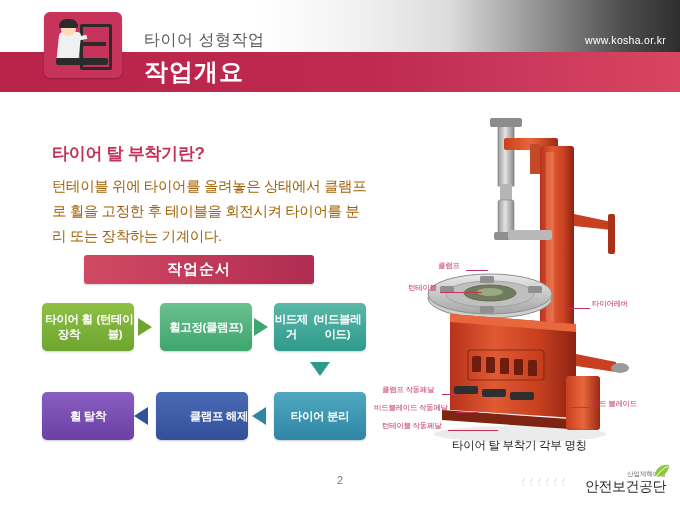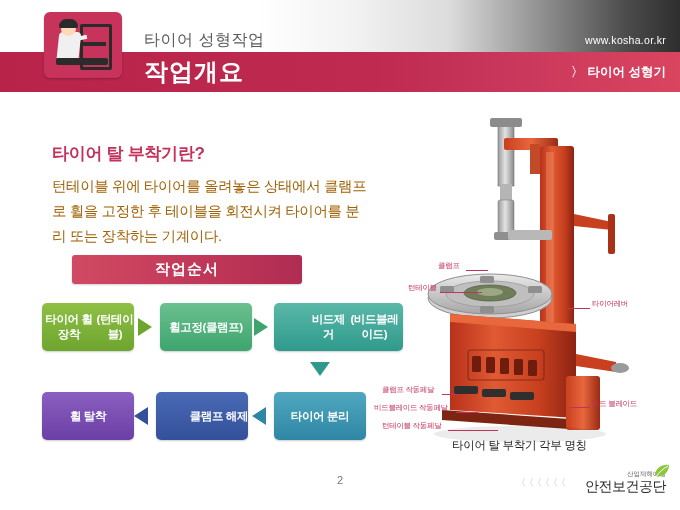--- a/index.html
+++ b/index.html
@@ -34,34 +34,34 @@
   .machine{position:absolute;left:36px;top:12px;width:26px;height:40px;border:3px solid #2b2b2b;border-radius:2px;background:transparent;}
   .machine-bar{position:absolute;left:36px;top:30px;width:26px;height:4px;background:#2b2b2b;}
   .base{position:absolute;left:12px;top:46px;width:52px;height:7px;background:#2b2b2b;border-radius:2px;}
   .arm{position:absolute;left:31px;top:24px;width:12px;height:4px;background:#f0f0f0;transform:rotate(-12deg);}
 
   
   .lead-title{position:absolute;left:52px;top:142px;font-size:17px;font-weight:bold;color:#c2325a;letter-spacing:-0.3px;}
   .lead-body{position:absolute;left:52px;top:174px;width:320px;font-size:14.5px;color:#a16207;line-height:25px;letter-spacing:-0.4px;}
 
   
-  .order-banner{position:absolute;left:72px;top:255px;width:230px;height:29px;
+  .order-banner{position:absolute;left:84px;top:255px;width:230px;height:29px;
                 background:linear-gradient(to right,#d14a63 0%,#c23a5a 50%,#b02c52 100%);
                 border-radius:3px;display:flex;align-items:center;justify-content:center;
                 box-shadow:0 1px 2px rgba(0,0,0,.18);font-family:Liberation Serif, serif;}
   .order-banner span{color:#fff;font-size:15px;font-weight:bold;letter-spacing:1px;}
 
   
   .flow-box{position:absolute;width:92px;height:48px;border-radius:5px;
             display:flex;align-items:center;justify-content:center;
             color:#fff;font-size:11.5px;font-weight:bold;line-height:15px;text-align:center;
             box-shadow:0 1px 2px rgba(0,0,0,.2);letter-spacing:-0.4px;}
   .fb1{left:42px;top:303px;background:linear-gradient(to bottom,#8ec045,#6ea52f);}
   .fb2{left:160px;top:303px;background:linear-gradient(to bottom,#6bc08f,#3da56d);}
-  .fb3{left:274px;top:303px;background:linear-gradient(to bottom,#5ab8a8,#2f9a8c);padding-left:37px;}
+  .fb3{left:274px;top:303px;background:linear-gradient(to bottom,#5ab8a8,#2f9a8c);}
   .fb4{left:274px;top:392px;background:linear-gradient(to bottom,#4fa8bf,#2f86a5);}
   .fb5{left:156px;top:392px;background:linear-gradient(to bottom,#4a6ab5,#33509a);justify-content:flex-end;}
   .fb6{left:42px;top:392px;background:linear-gradient(to bottom,#8a5fc0,#6b3fa5);}
 
   .arrow-r{position:absolute;width:0;height:0;border-top:9px solid transparent;border-bottom:9px solid transparent;}
   .ar1{left:138px;top:318px;border-left:14px solid #6ea52f;}
   .ar2{left:254px;top:318px;border-left:14px solid #3da56d;}
   .arrow-d{position:absolute;width:0;height:0;border-left:10px solid transparent;border-right:10px solid transparent;
            border-top:14px solid #2f9a8c;left:310px;top:362px;}
   .ar3{left:134px;top:407px;border-right:14px solid #33509a;border-left:none;}
@@ -98,23 +98,20 @@
       <div class="worker-head"></div>
       <div class="worker-helmet"></div>
       <div class="arm"></div>
       <div class="base"></div>
     </div>
   </div>
 
   <div class="hdr-title-small">타이어 성형작업</div>
   <div class="hdr-title-big">작업개요</div>
   <div class="hdr-url">www.kosha.or.kr</div>
-  <div class="hdr-right-label">
-    <span class="chev">〉</span><span>타이어 성형기</span>
-  </div>
 </div>
 
 <div class="lead-title">타이어 탈 부착기란?</div>
 <div class="lead-body">턴테이블 위에 타이어를 올려놓은 상태에서 클램프로 휠을 고정한 후 테이블을 회전시켜 타이어를 분리 또는 장착하는 기계이다.</div>
 
 <div class="order-banner">
   <span>작업순서</span>
 </div>
 
 <div class="flow-box fb1">

